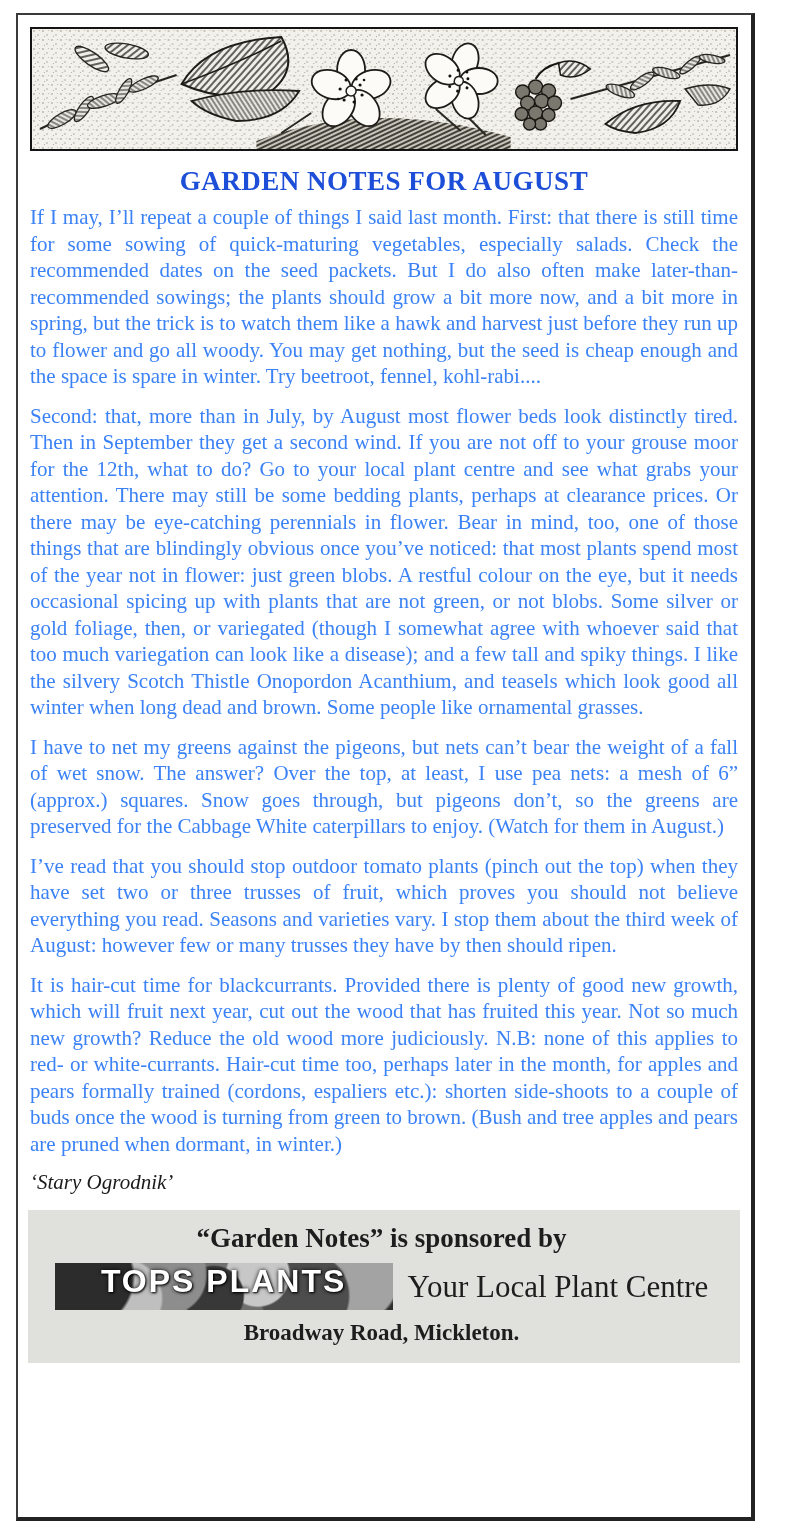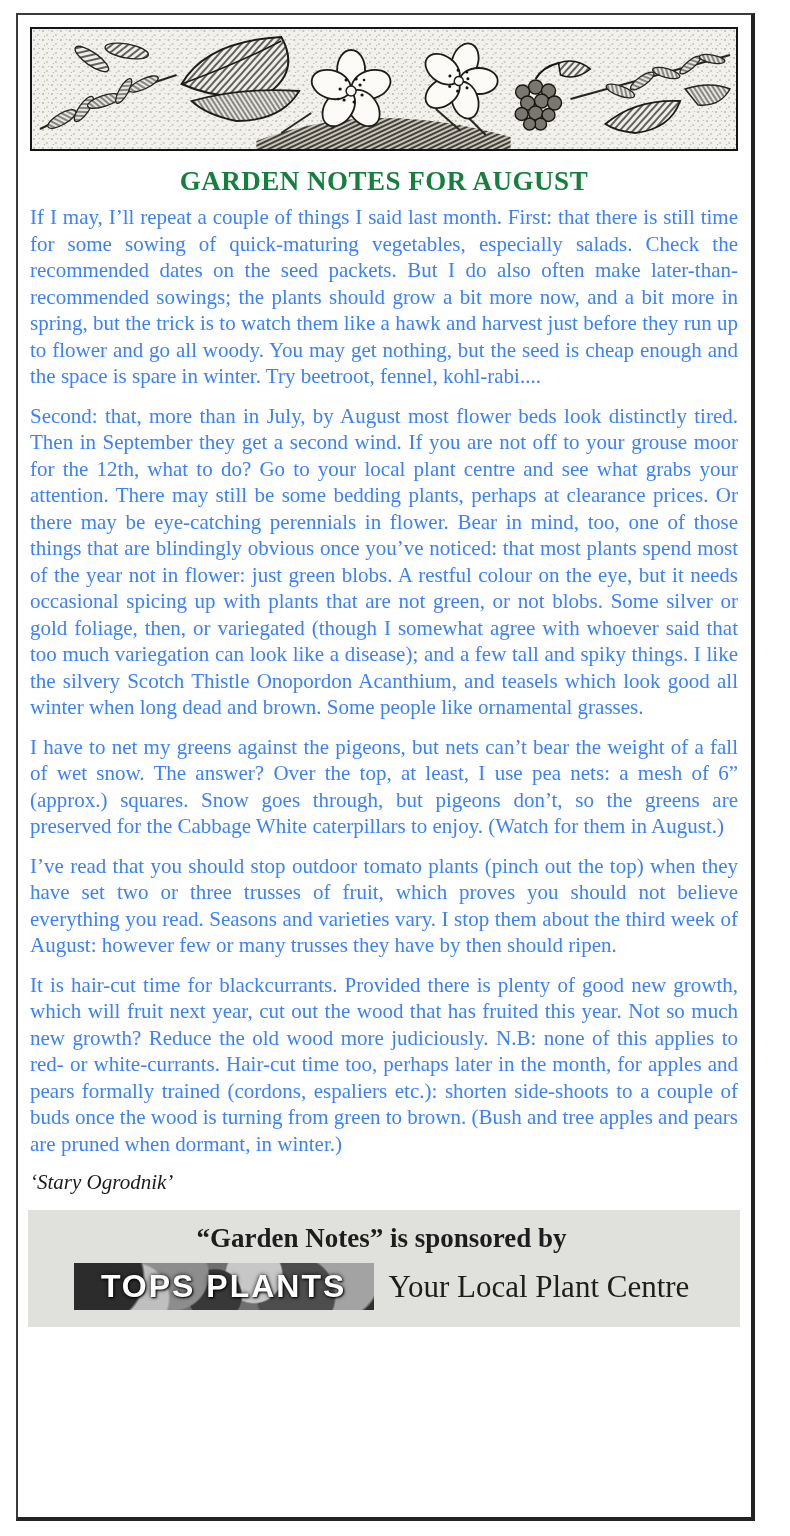--- a/index.html
+++ b/index.html
@@ -14,21 +14,21 @@
     padding:12px 13px 0 12px;
   }
 
   .banner {
     width:100%; height:124px; border:2px solid #141414; background:#f2f1ed;
     overflow:hidden;
   }
   .banner svg { display:block; width:100%; height:100%; }
 
   .page-title {
-    text-align:center; font-size:27px; font-weight:bold; color:#15803d;
+    text-align:center; font-size:27px; font-weight:bold; color:#1d4ed8;
     letter-spacing:0.5px; margin:15px 0 7px 0;
   }
 
   .article p {
     font-size:21px; line-height:26.5px; color:#3b82f6;
     text-align:justify; margin-bottom:13px;
   }
 
   .signature {
     text-align:left; font-style:italic; font-size:21px; color:#1b1b1b;
@@ -40,22 +40,22 @@
     margin-left:-2px; margin-right:-2px;
     padding:13px 5px 17px 0;
     text-align:center;
   }
   .sponsor-line1 { font-size:27px; font-weight:bold; color:#1d1d1d; }
   .sponsor-row {
     display:flex; align-items:center; justify-content:center; gap:15px;
     margin-top:9px;
   }
   .tops-logo {
-    width:300px; height:47px;
-    display:flex; align-items:center; justify-content:center;
+    width:338px; height:47px;
+    display:flex; justify-content:center;
     background-color:#6f6f6f;
     background-image:
       radial-gradient(circle at 8% 30%, #2c2c2c 0 16%, rgba(0,0,0,0) 17%),
       radial-gradient(circle at 20% 75%, #bfbfbf 0 14%, rgba(0,0,0,0) 15%),
       radial-gradient(circle at 33% 25%, #8d8d8d 0 17%, rgba(0,0,0,0) 18%),
       radial-gradient(circle at 47% 70%, #383838 0 16%, rgba(0,0,0,0) 17%),
       radial-gradient(circle at 60% 25%, #c7c7c7 0 15%, rgba(0,0,0,0) 16%),
       radial-gradient(circle at 74% 70%, #4d4d4d 0 17%, rgba(0,0,0,0) 18%),
       radial-gradient(circle at 88% 30%, #a3a3a3 0 15%, rgba(0,0,0,0) 16%),
       radial-gradient(circle at 97% 80%, #2f2f2f 0 13%, rgba(0,0,0,0) 14%);
@@ -221,15 +221,16 @@
   <div class="signature">‘Stary Ogrodnik’</div>
 
   <div class="sponsor-box">
     <div class="sponsor-line1">“Garden Notes” is sponsored by</div>
     <div class="sponsor-row">
       <div class="tops-logo">
         <span class="tops-logo-text">TOPS PLANTS</span>
       </div>
       <span class="sponsor-tagline">Your Local Plant Centre</span>
     </div>
+    <div class="sponsor-address">Broadway Road, Mickleton.</div>
   </div>
 
 </div>
 
 </body></html>

